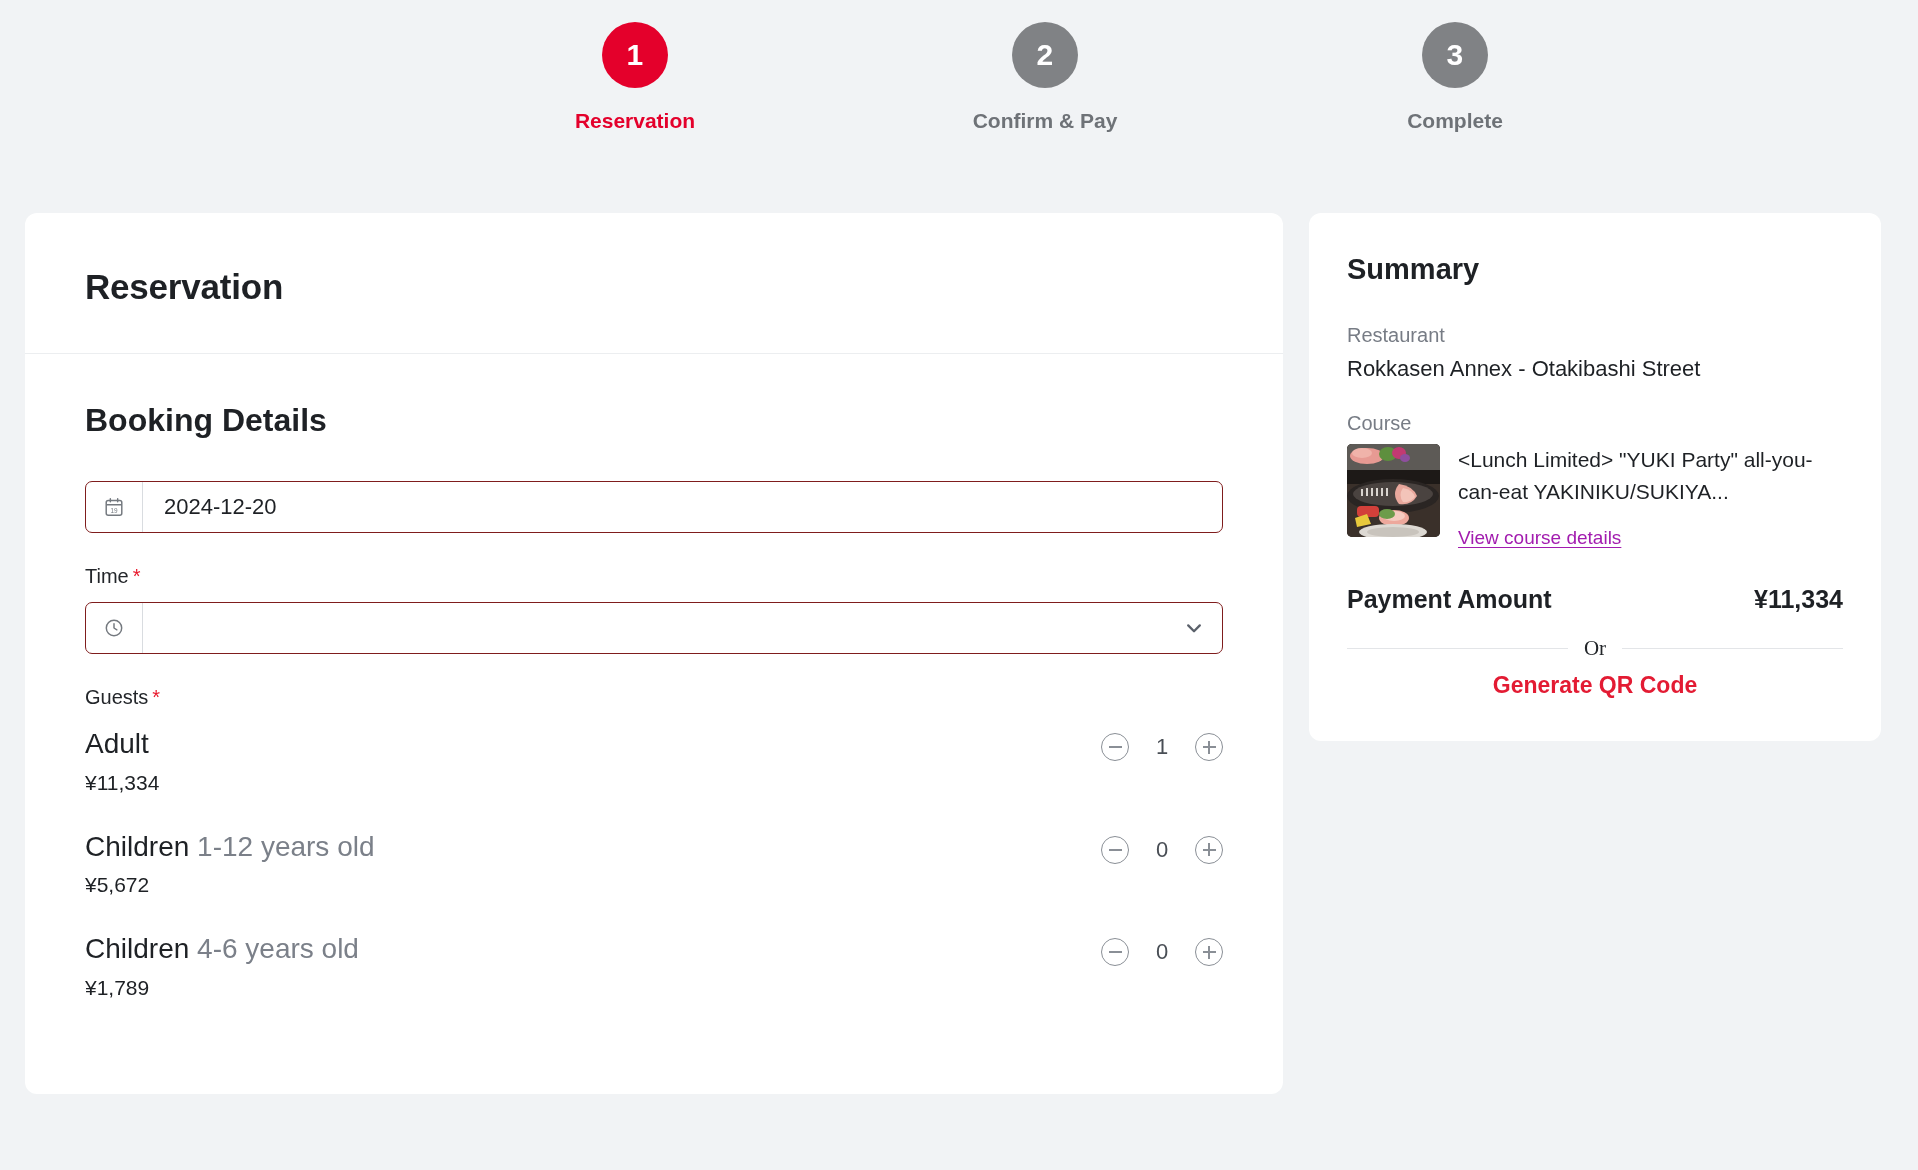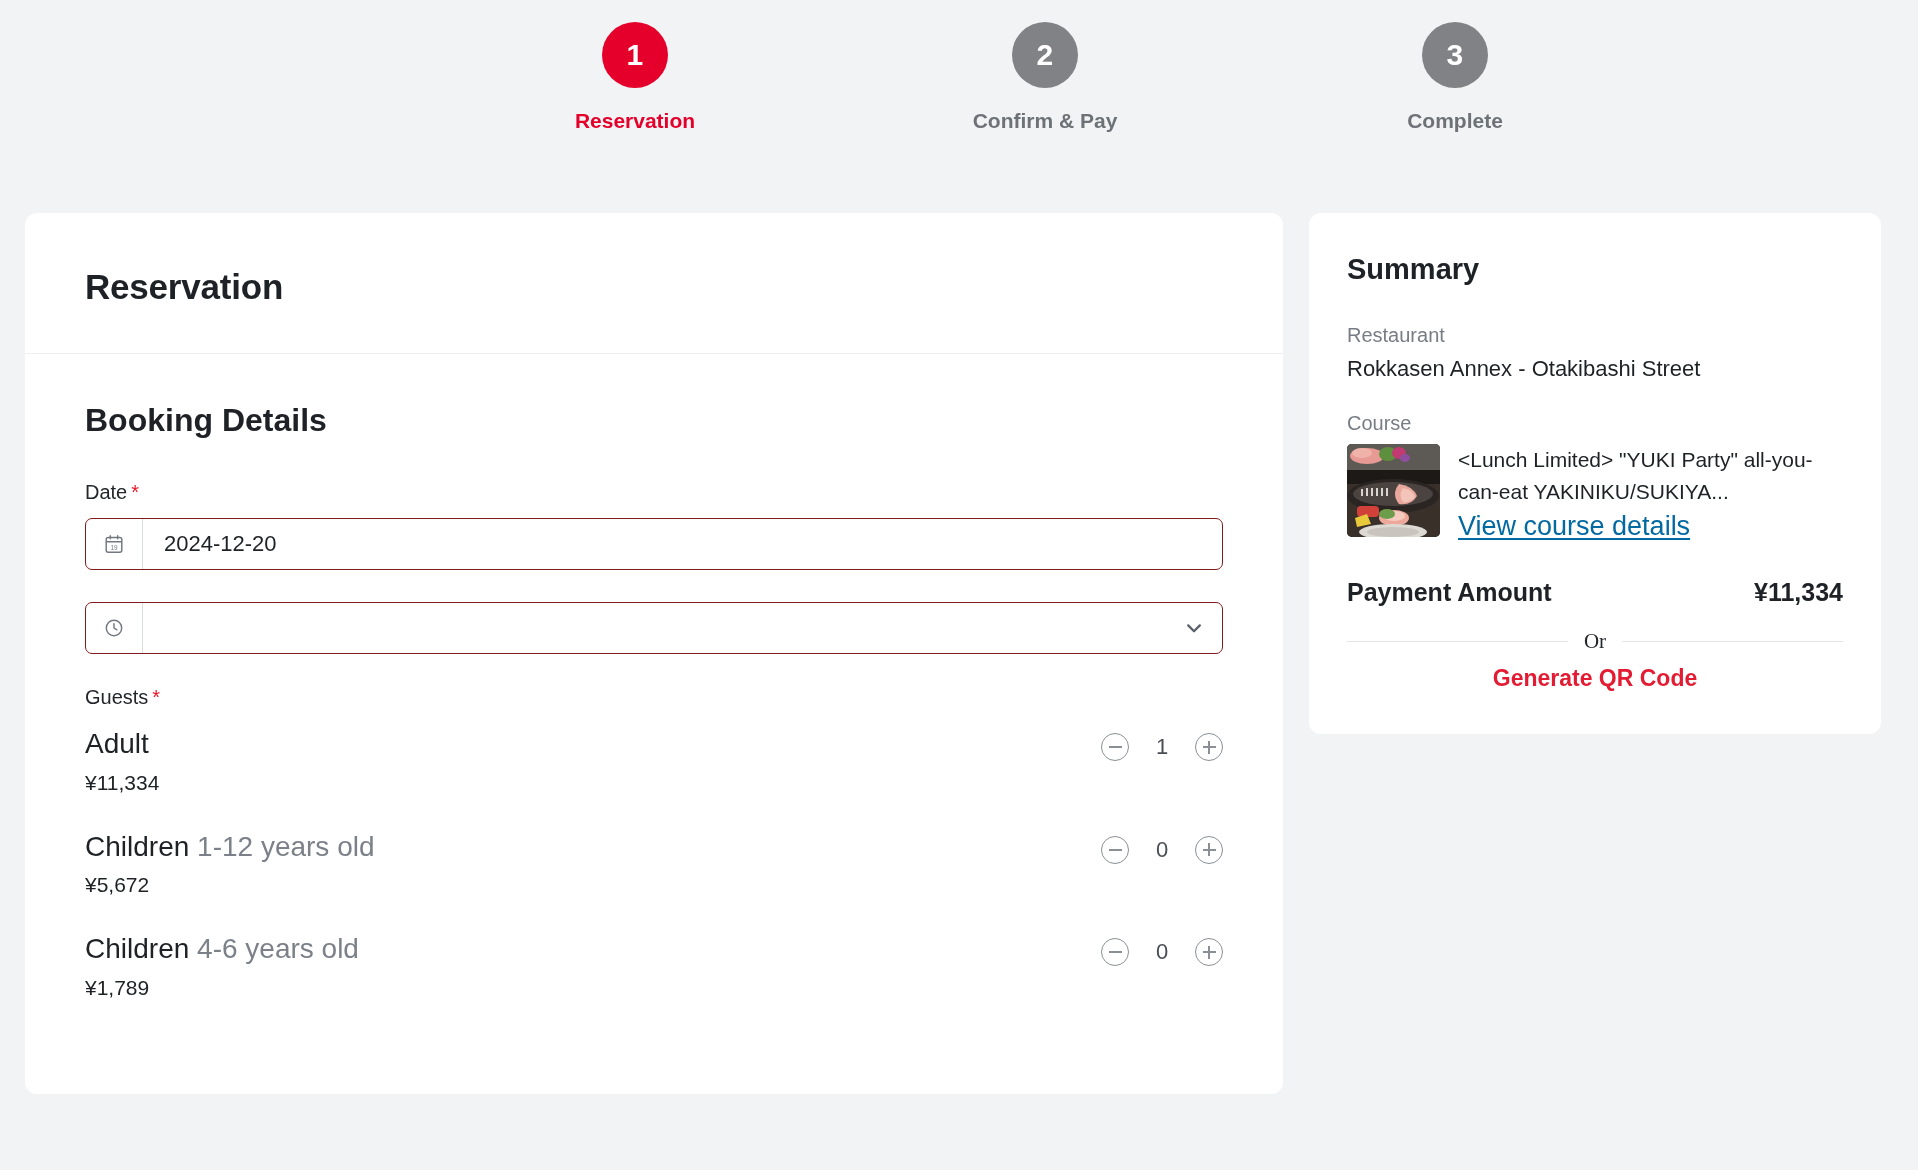--- a/index.html
+++ b/index.html
@@ -98,22 +98,22 @@
   .sum-label { font-size: 20px; color: #777c85; margin-bottom: 9px; }
   .sum-value { font-size: 22px; color: #1e2125; margin-bottom: 30px; }
   .course-block { display: flex; gap: 18px; margin-bottom: 36px; }
   .course-thumb {
     width: 93px; height: 93px; flex: 0 0 93px; border-radius: 5px; overflow: hidden;
     background: #2c2622;
   }
   .course-text { flex: 1 1 auto; }
   .course-title { font-size: 21px; color: #1e2125; line-height: 1.52; }
   .course-link {
-    display: inline-block; margin-top: 3px; font-size: 27px;
-    color: #0369a1; text-decoration: underline; text-underline-offset: 3px;
+    display: inline-block; margin-top: 19px; font-size: 19px;
+    color: #a21caf; text-decoration: underline; text-underline-offset: 3px;
   }
   .pay-row { display: flex; align-items: baseline; justify-content: space-between; margin-bottom: 22px; }
   .pay-label { font-size: 25px; font-weight: 700; color: #1e2125; }
   .pay-amount { font-size: 25px; font-weight: 700; color: #1e2125; }
   .pay-btn {
     display: block; width: 100%; height: 57px; border: none; border-radius: 7px;
     background: #d93848; color: #ffffff; font-size: 23px; font-weight: 600;
     font-family: "Liberation Sans", sans-serif; cursor: pointer;
   }
   .or-sep { display: flex; align-items: center; gap: 16px; margin: 13px 0 11px 0; font-family: Liberation Serif, serif; }
@@ -160,37 +160,37 @@
       <div class="card">
 
         <div class="card-head">
           <h1>Reservation</h1>
         </div>
 
         <div class="card-body">
           <div class="section-title">Booking Details</div>
 
           <div class="field">
-            <div class="field-label">
-              <span>Date</span><span class="req">*</span>
-            </div>
             <div class="control">
               <div class="control-addon">
                 <svg width="22" height="22" viewBox="0 0 24 24" fill="none">
                   <rect x="3.5" y="5" width="17" height="16" rx="2.2" stroke="#74797f" stroke-width="1.6"></rect>
                   <path d="M3.5 9.5h17" stroke="#74797f" stroke-width="1.6"></path>
                   <path d="M8 3v3.2M16 3v3.2" stroke="#74797f" stroke-width="1.6" stroke-linecap="round"></path>
                   <text x="12" y="18" font-size="7" fill="#74797f" text-anchor="middle" font-family="Liberation Sans, sans-serif">19</text>
                 </svg>
               </div>
               <div class="control-value">2024-12-20</div>
             </div>
           </div>
 
           <div class="field">
+            <div class="field-label">
+              <span>Time</span><span class="req">*</span>
+            </div>
             <div class="control">
               <div class="control-addon">
                 <svg width="22" height="22" viewBox="0 0 24 24" fill="none">
                   <circle cx="12" cy="12" r="8.4" stroke="#74797f" stroke-width="1.6"></circle>
                   <path d="M12 7.4V12l3.1 2" stroke="#74797f" stroke-width="1.6" stroke-linecap="round" stroke-linejoin="round"></path>
                 </svg>
               </div>
               <div class="control-value"></div>
               <div class="control-caret">
                 <svg width="24" height="24" viewBox="0 0 24 24" fill="none">

